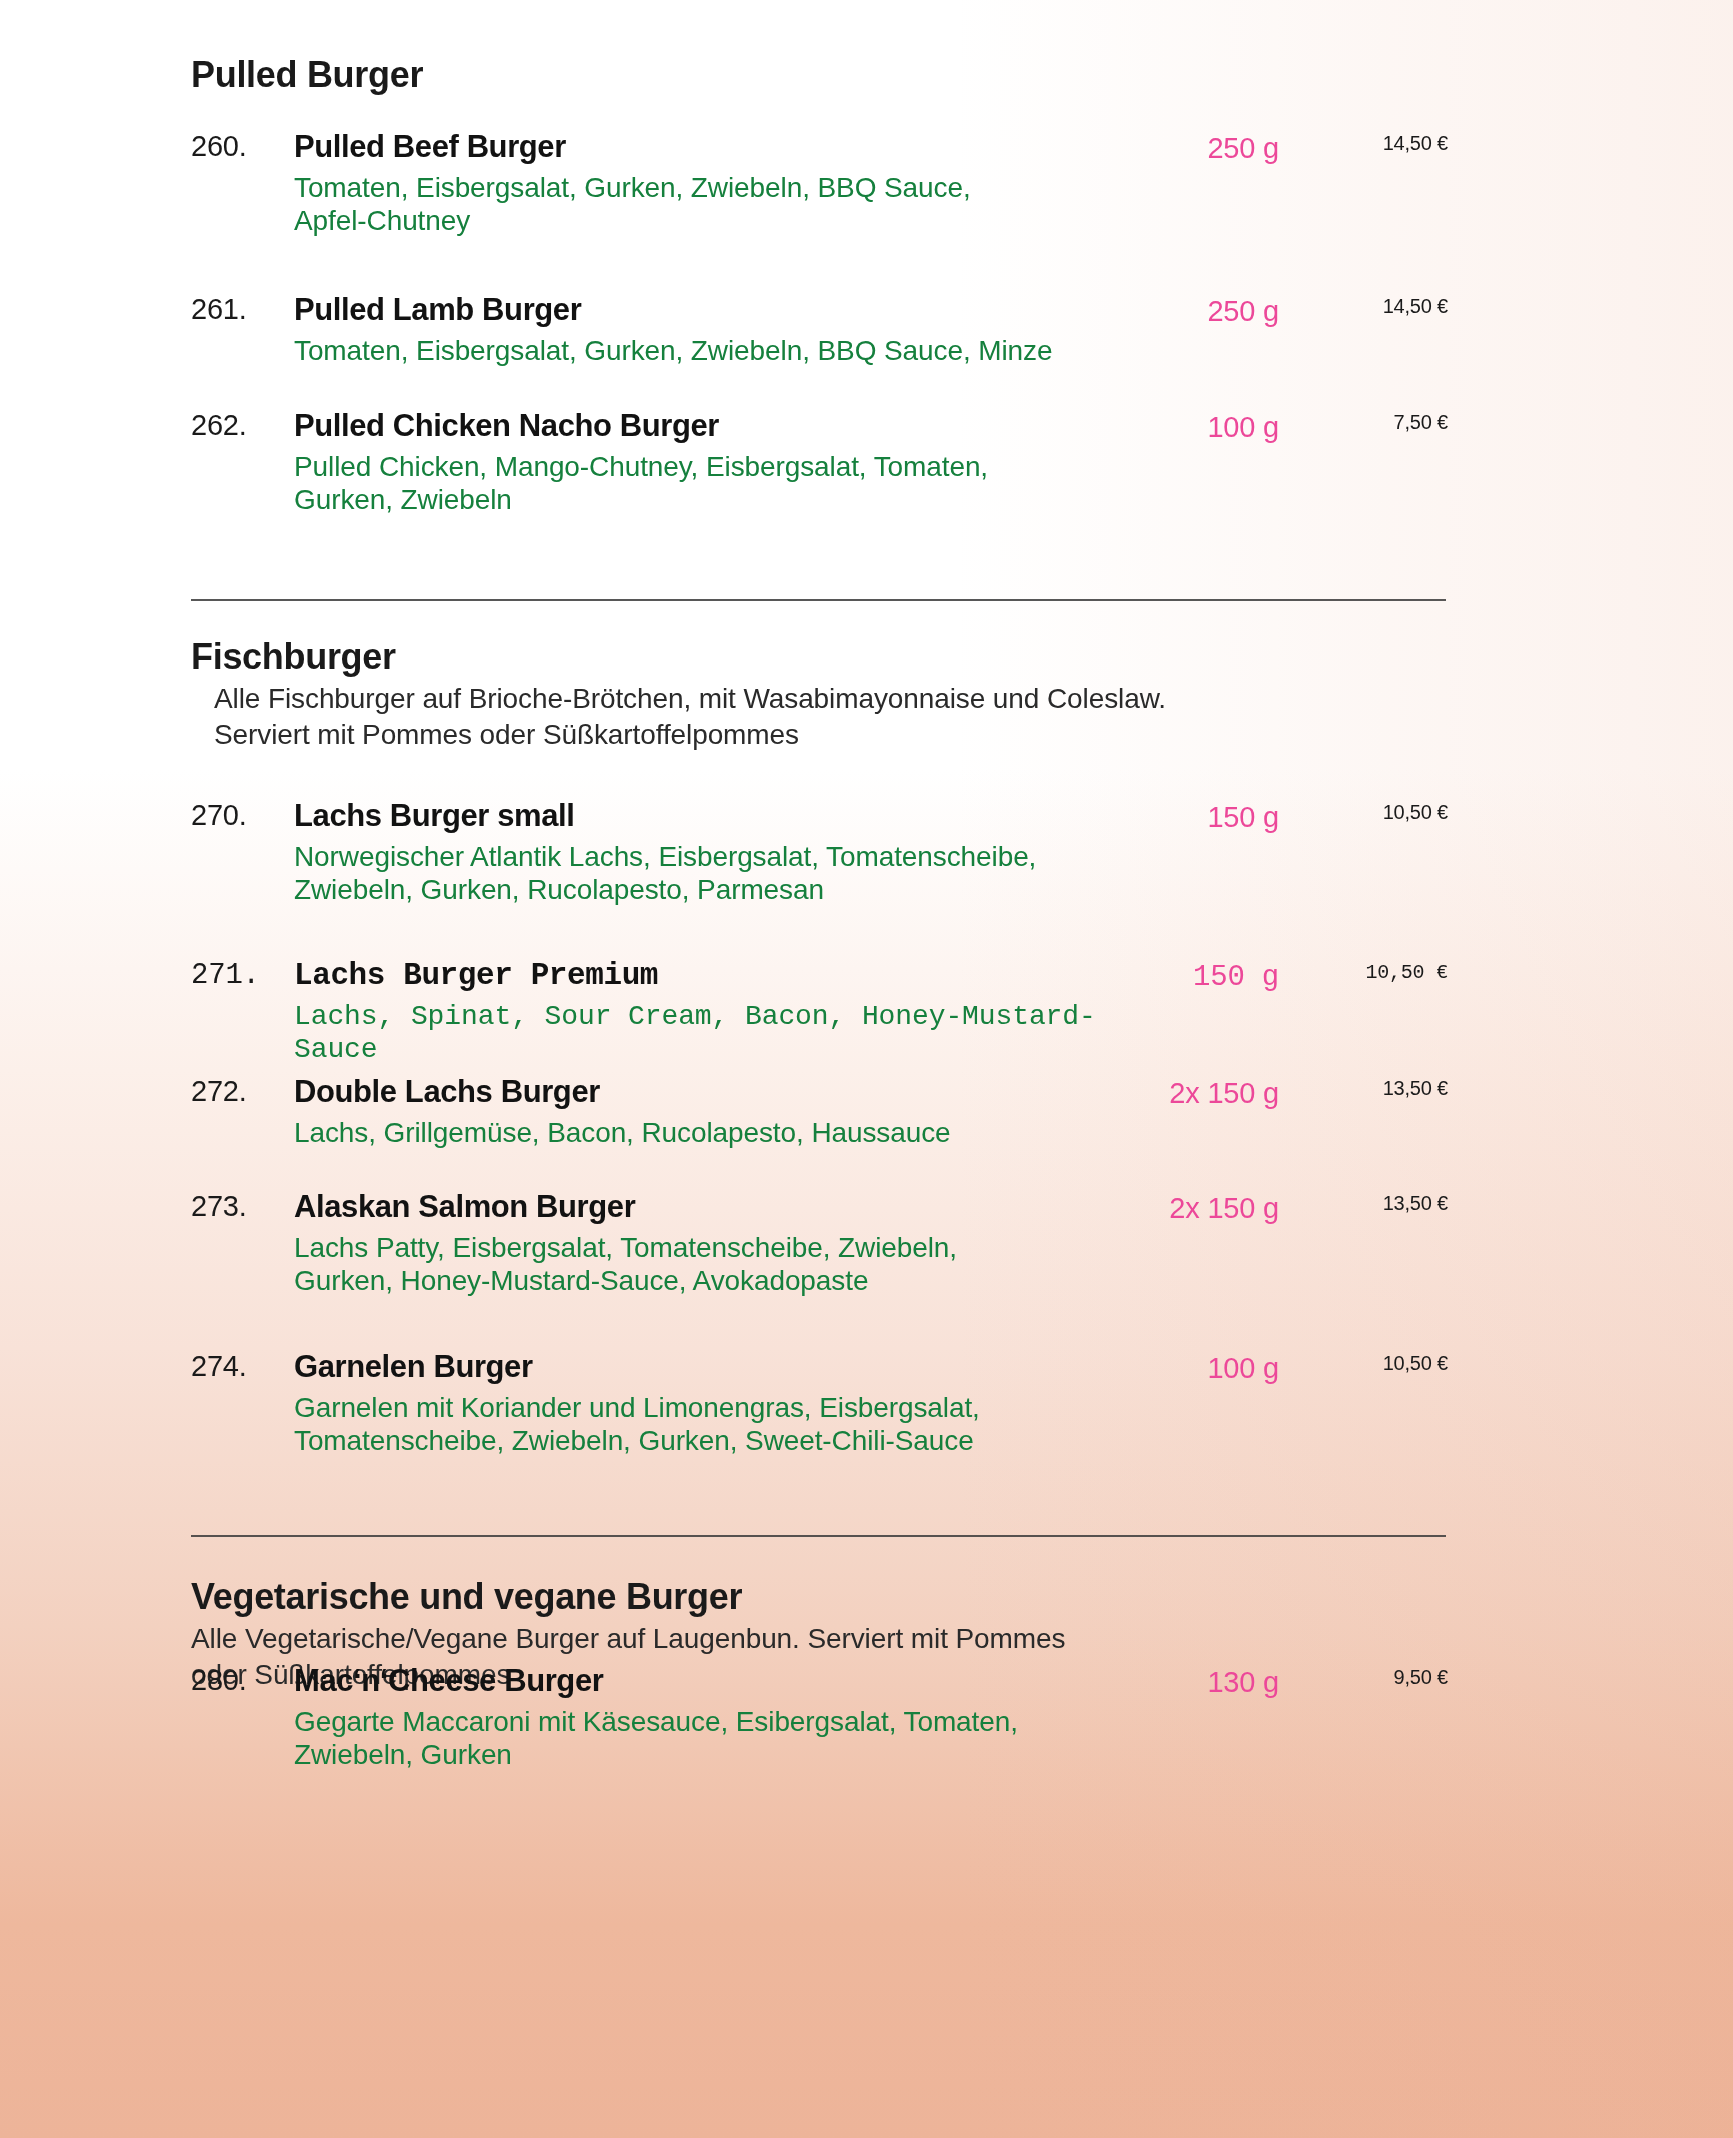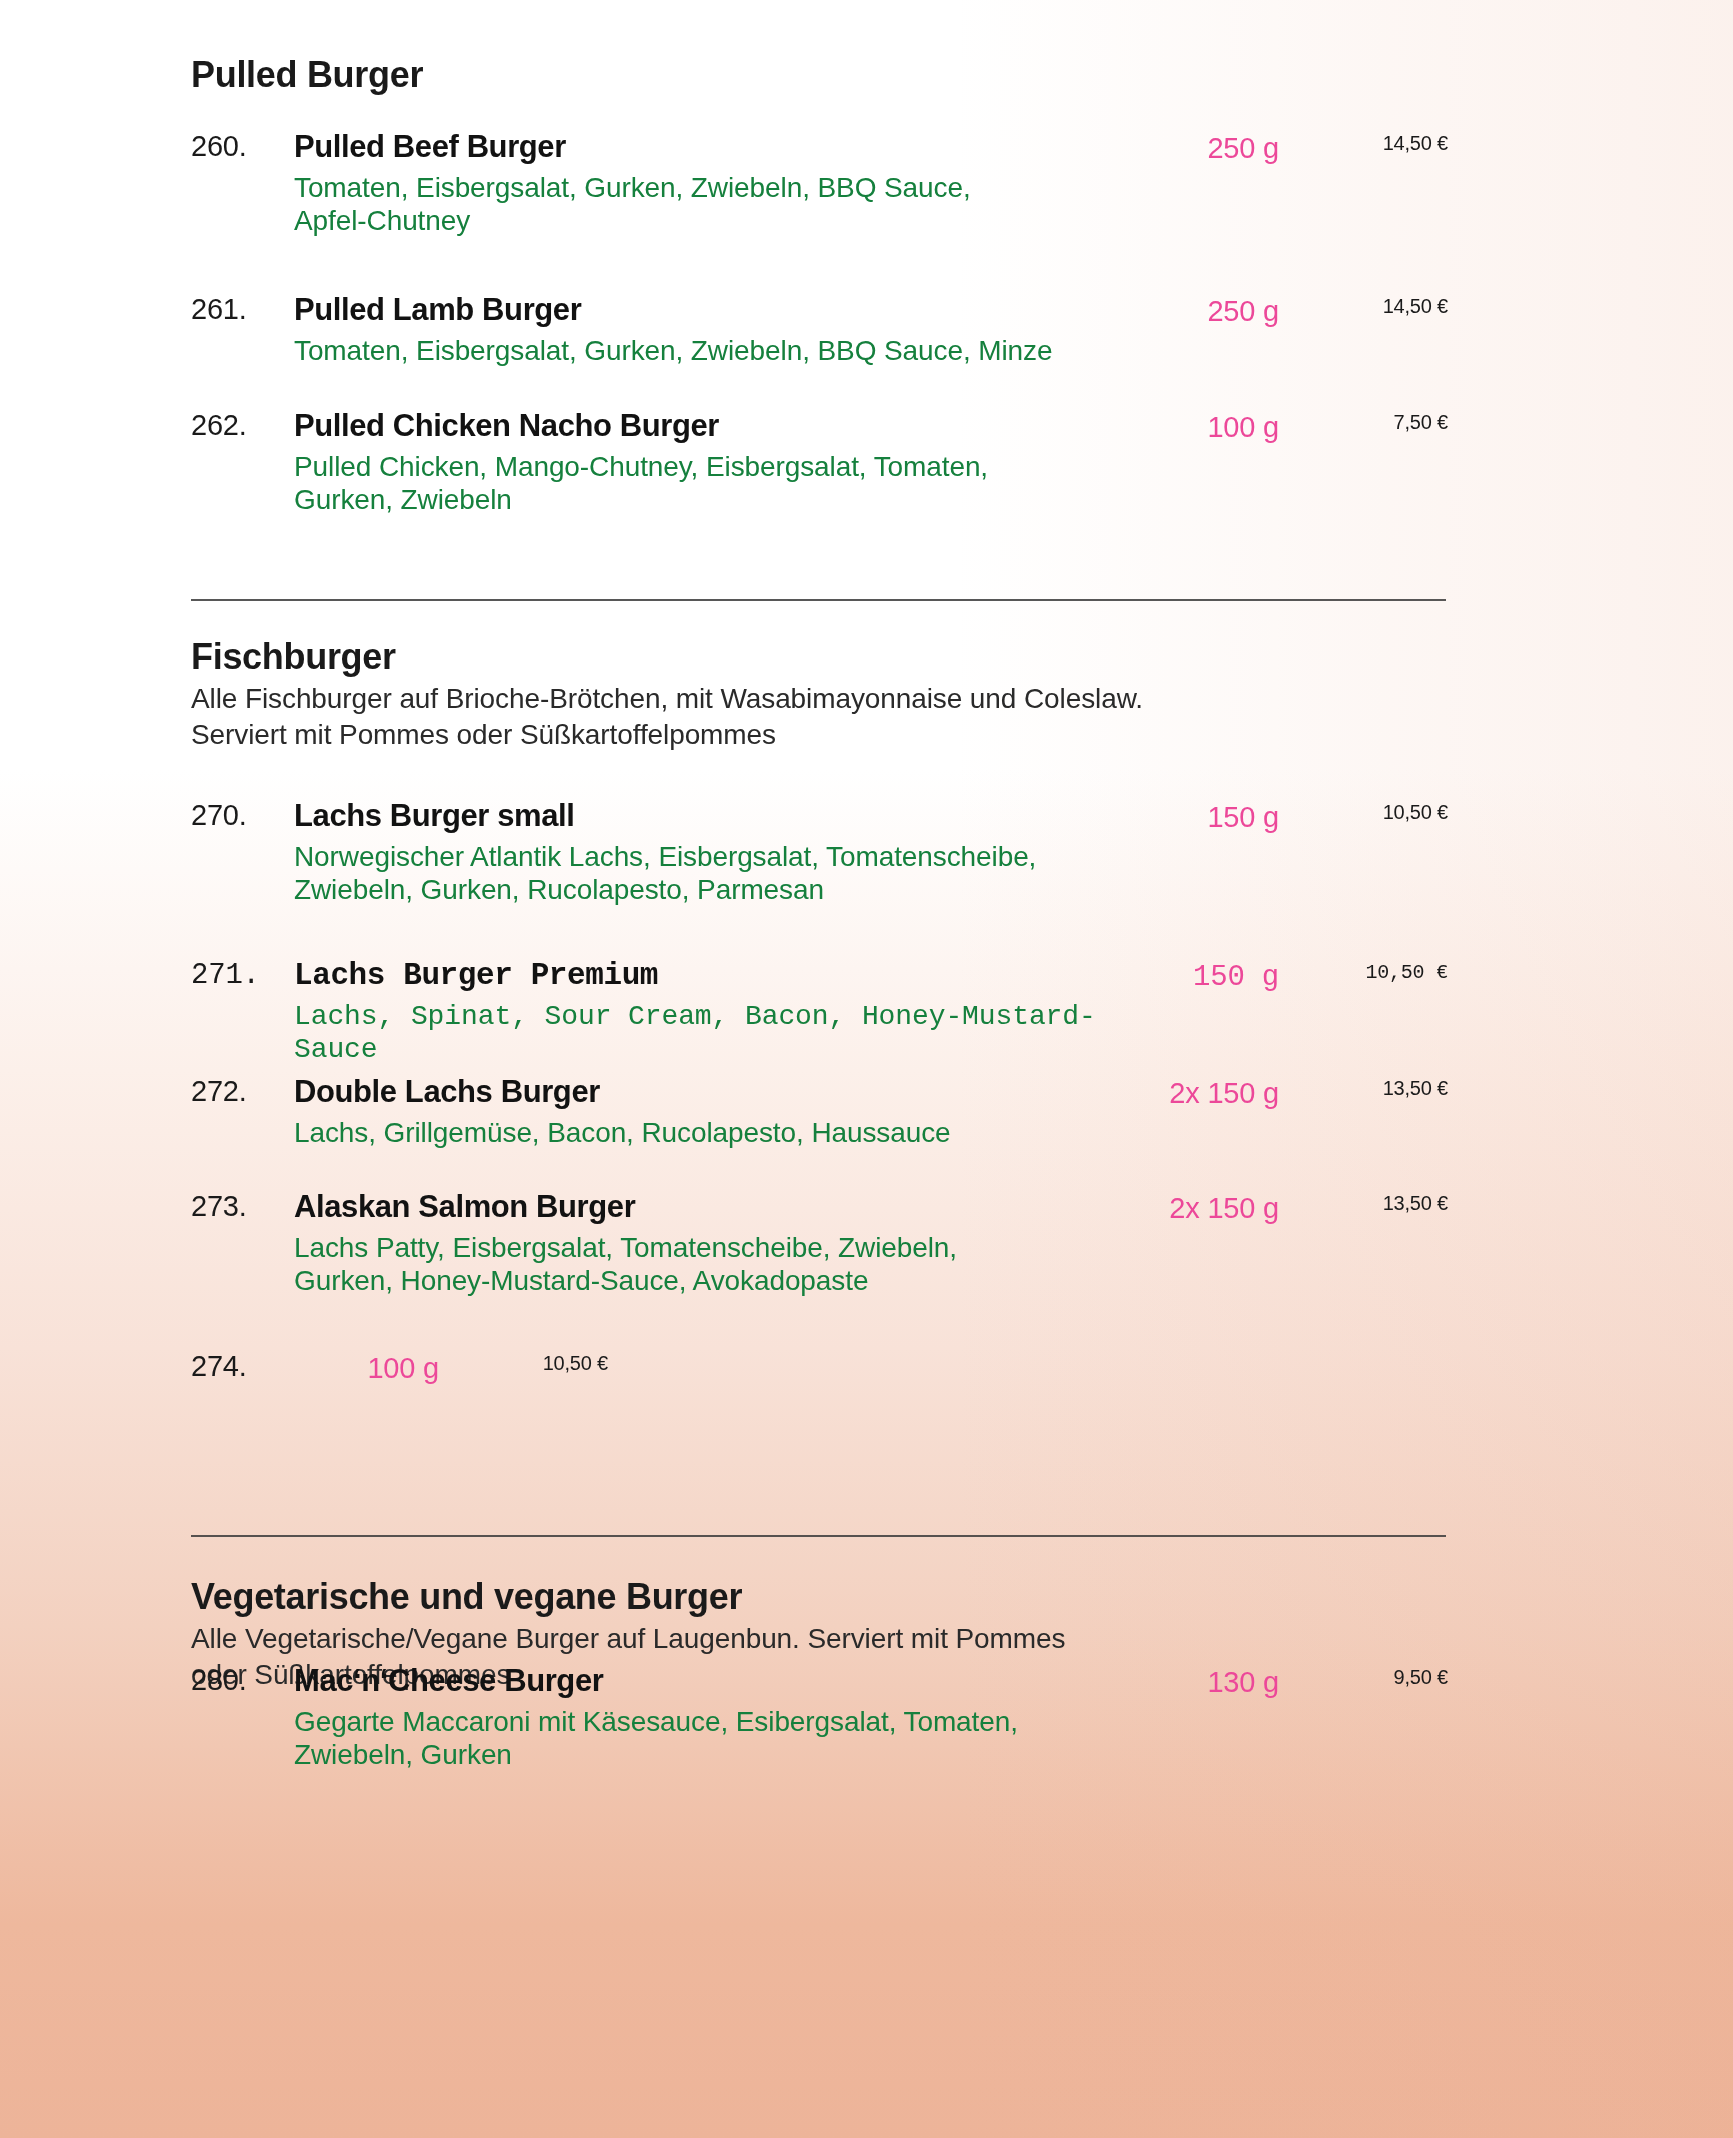--- a/index.html
+++ b/index.html
@@ -189,21 +189,21 @@
       </div>
       <div class="item-weight">100 g</div>
       <div class="item-price">7,50 €</div>
     </div>
   </div>
 
   <div class="divider" style="top:599px;"></div>
 
   <div class="block" style="top:637px;">
     <div class="section-title">Fischburger</div>
-    <div class="section-desc" style="white-space:pre-line;">Alle Fischburger auf Brioche-Brötchen, mit Wasabimayonnaise und Coleslaw.
+    <div class="section-desc" style="white-space:pre-line;margin-left:23px;">Alle Fischburger auf Brioche-Brötchen, mit Wasabimayonnaise und Coleslaw.
 Serviert mit Pommes oder Süßkartoffelpommes</div>
   </div>
 
   <div class="item" style="top:799px;">
     <div class="item-row">
       <div class="item-num">270.</div>
       <div class="item-main">
         <div class="item-name">Lachs Burger small</div>
         <div class="item-desc">Norwegischer Atlantik Lachs, Eisbergsalat, Tomatenscheibe,
 Zwiebeln, Gurken, Rucolapesto, Parmesan</div>
@@ -246,20 +246,25 @@
 Gurken, Honey-Mustard-Sauce, Avokadopaste</div>
       </div>
       <div class="item-weight">2x 150 g</div>
       <div class="item-price">13,50 €</div>
     </div>
   </div>
 
   <div class="item" style="top:1350px;">
     <div class="item-row">
       <div class="item-num">274.</div>
+      <div class="item-main">
+        <div class="item-name">Garnelen Burger</div>
+        <div class="item-desc">Garnelen mit Koriander und Limonengras, Eisbergsalat,
+Tomatenscheibe, Zwiebeln, Gurken, Sweet-Chili-Sauce</div>
+      </div>
       <div class="item-weight">100 g</div>
       <div class="item-price">10,50 €</div>
     </div>
   </div>
 
   <div class="divider" style="top:1535px;"></div>
 
   <div class="block" style="top:1577px;">
     <div class="section-title">Vegetarische und vegane Burger</div>
     <div class="section-desc" style="white-space:pre-line;">Alle Vegetarische/Vegane Burger auf Laugenbun. Serviert mit Pommes

